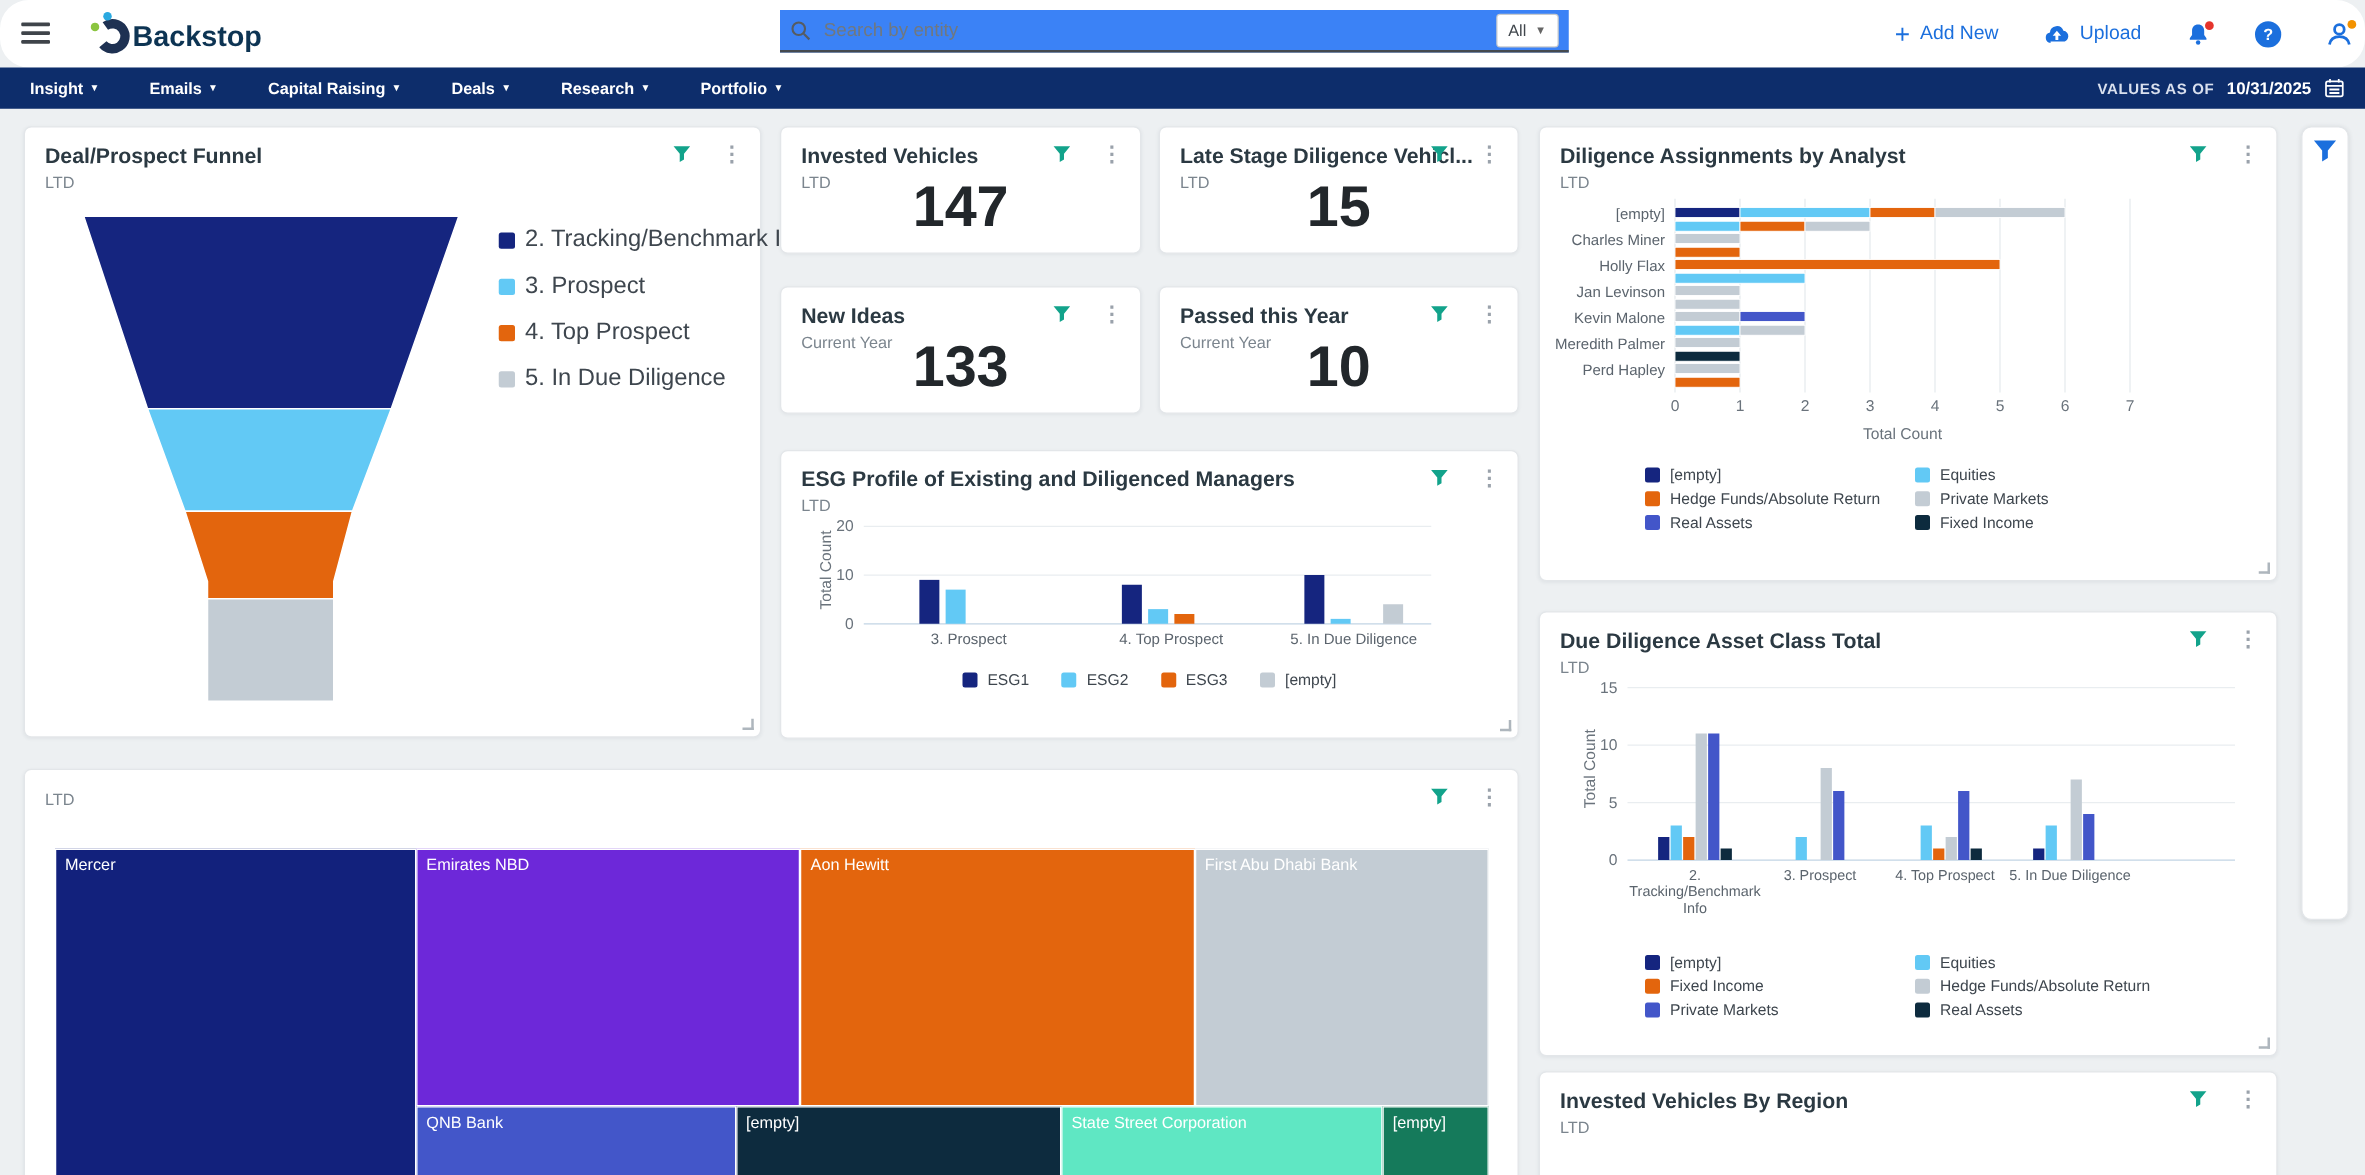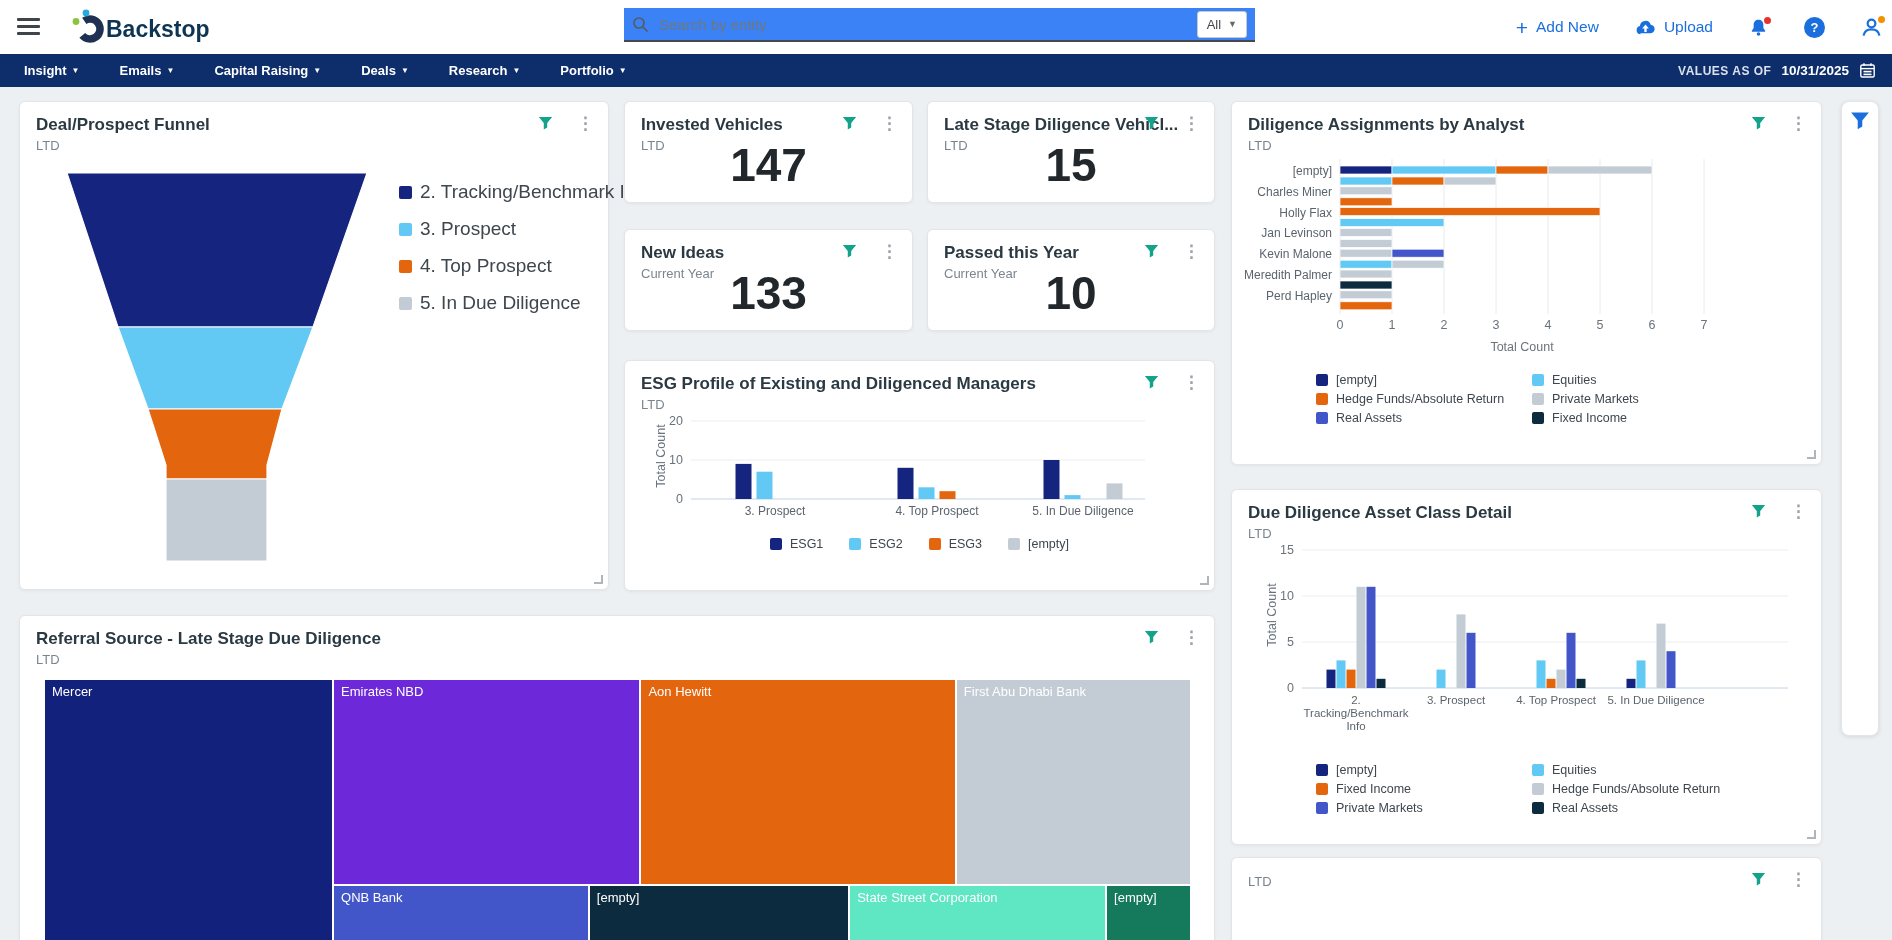--- a/index.html
+++ b/index.html
@@ -1,19 +1,19 @@
 <!DOCTYPE html>
 <html><head>
 <meta charset="utf-8">
 <style>
   html,body{margin:0;padding:0;background:#dfe3e6;}
   .app{position:relative;width:1892px;height:940px;overflow:hidden;background:#edf0f2;
        font-family:"Liberation Sans",sans-serif;-webkit-font-smoothing:antialiased;}
   
-  .topbar{position:absolute;top:0;left:0;width:100%;height:54px;background:#fff;z-index:5;}
+  .topbar{position:absolute;top:0;left:0;width:100%;height:54px;background:#fff;z-index:5;border-radius:23px;}
   .menu-btn{position:absolute;left:17px;top:18px;width:23px;height:17px;cursor:pointer;}
   .menu-btn span{display:block;height:3px;background:#3f444a;margin-bottom:4px;border-radius:1px;}
   .logo{position:absolute;left:70px;top:8px;}
   .searchwrap{position:absolute;left:624px;top:8px;width:631px;height:34px;background:#3b82f6;
       border-bottom:2px solid #45494e;display:flex;align-items:center;padding:0 8px;box-sizing:border-box;}
   .searchwrap input{flex:1;border:none;background:transparent;outline:none;font-size:15px;color:#333;
       font-family:"Liberation Sans",sans-serif;margin-left:8px;}
   .searchwrap input::placeholder{color:#70787f;}
   .all-box{display:flex;align-items:center;gap:7px;background:#fff;border:1px solid #c7cacd;border-radius:3px;
       height:25px;padding:0 9px;font-size:13px;color:#41474d;cursor:pointer;}
@@ -413,21 +413,21 @@
         <div class="li">
           <span class="sw" style="background: rgb(13, 43, 62);"></span>
           <span>Fixed Income</span>
         </div>
       </div>
     <div class="resize"></div>
   </section>
 
   <section class="card" style="left:1231px;top:489px;width:591px;height:356px;">
     <div class="card-h">
-      <div class="c-title">Due Diligence Asset Class Detail</div>
+      <div class="c-title">Due Diligence Asset Class Total</div>
       <div class="c-sub">LTD</div>
       <div class="hdr-icons">
         <span class="fico">
           <svg width="15" height="15" viewBox="0 0 14 14">
               <path d="M0.8 1h12.4L8.6 6.6v4.2l-3.2 1.9V6.6z" fill="#12a38b"></path>
             </svg>
         </span>
         <span class="kebab">⋮</span>
       </div>
     </div>
@@ -490,21 +490,20 @@
         <div class="li">
           <span class="sw" style="background: rgb(13, 43, 62);"></span>
           <span>Real Assets</span>
         </div>
       </div>
     <div class="resize"></div>
   </section>
 
   <section class="card" style="left:19px;top:615px;width:1196px;height:365px;">
     <div class="card-h">
-      <div class="c-title">Referral Source - Late Stage Due Diligence</div>
       <div class="c-sub">LTD</div>
       <div class="hdr-icons">
         <span class="fico">
           <svg width="15" height="15" viewBox="0 0 14 14">
               <path d="M0.8 1h12.4L8.6 6.6v4.2l-3.2 1.9V6.6z" fill="#12a38b"></path>
             </svg>
         </span>
         <span class="kebab">⋮</span>
       </div>
     </div>
@@ -515,20 +514,21 @@
         <div class="tile" style="left: 52%; top: 0%; width: 27.5%; height: 71%; background: rgb(227, 101, 13);"><span>Aon Hewitt</span></div>
         <div class="tile" style="left: 25.2%; top: 71%; width: 22.3%; height: 29%; background: rgb(67, 86, 201);"><span>QNB Bank</span></div>
         <div class="tile" style="left: 47.5%; top: 71%; width: 22.7%; height: 29%; background: rgb(13, 43, 62);"><span>[empty]</span></div>
         <div class="tile" style="left: 70.2%; top: 71%; width: 22.4%; height: 29%; background: rgb(95, 231, 195);"><span>State Street Corporation</span></div>
         <div class="tile" style="left: 92.6%; top: 71%; width: 7.4%; height: 29%; background: rgb(21, 122, 91);"><span>[empty]</span></div>
       </div>
   </section>
 
   <section class="card" style="left:1231px;top:857px;width:591px;height:125px;">
     <div class="card-h">
+      <div class="c-title">Invested Vehicles By Region</div>
       <div class="c-sub">LTD</div>
       <div class="hdr-icons">
         <span class="fico">
           <svg width="15" height="15" viewBox="0 0 14 14">
               <path d="M0.8 1h12.4L8.6 6.6v4.2l-3.2 1.9V6.6z" fill="#12a38b"></path>
             </svg>
         </span>
         <span class="kebab">⋮</span>
       </div>
     </div>

